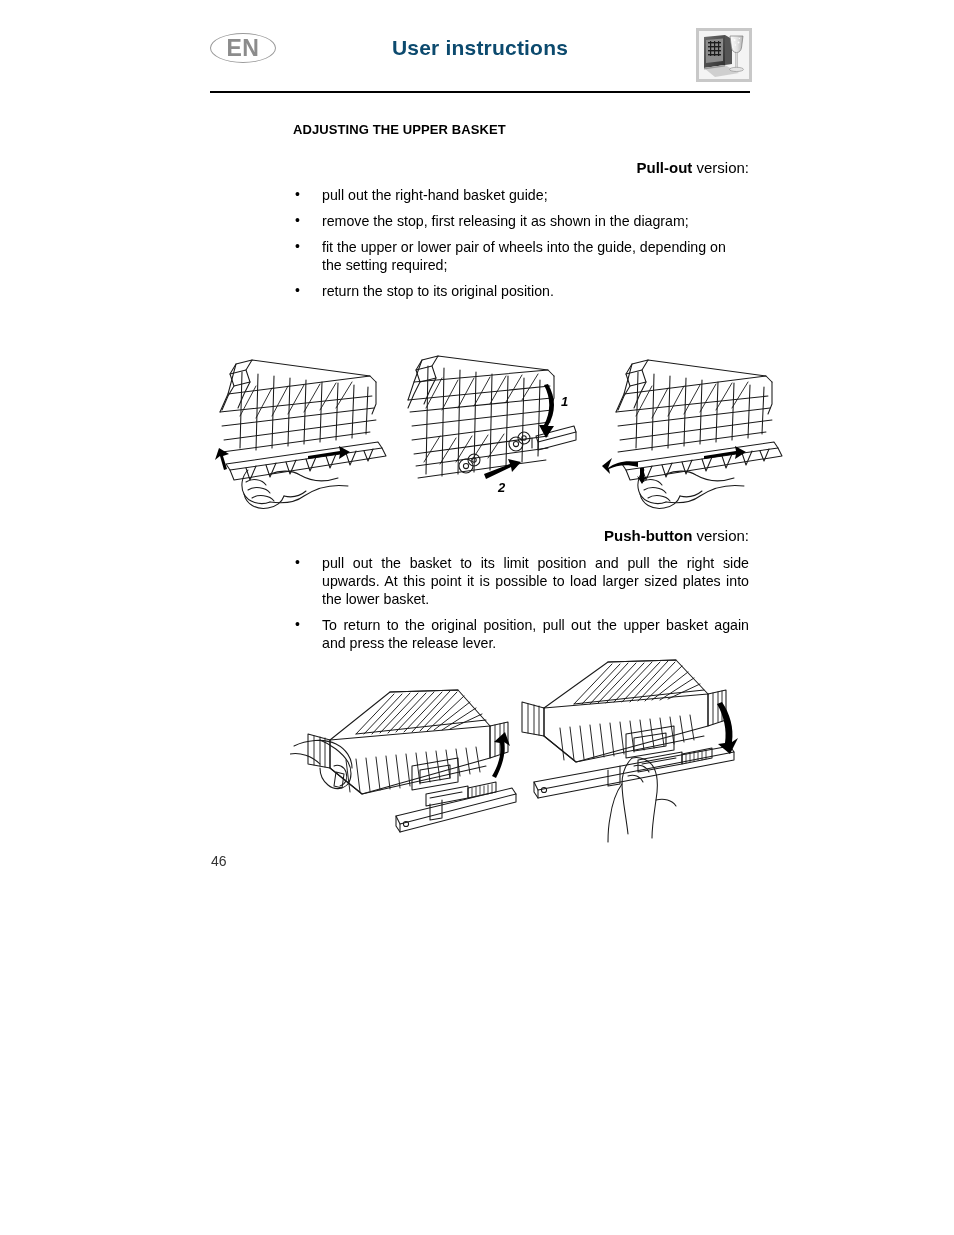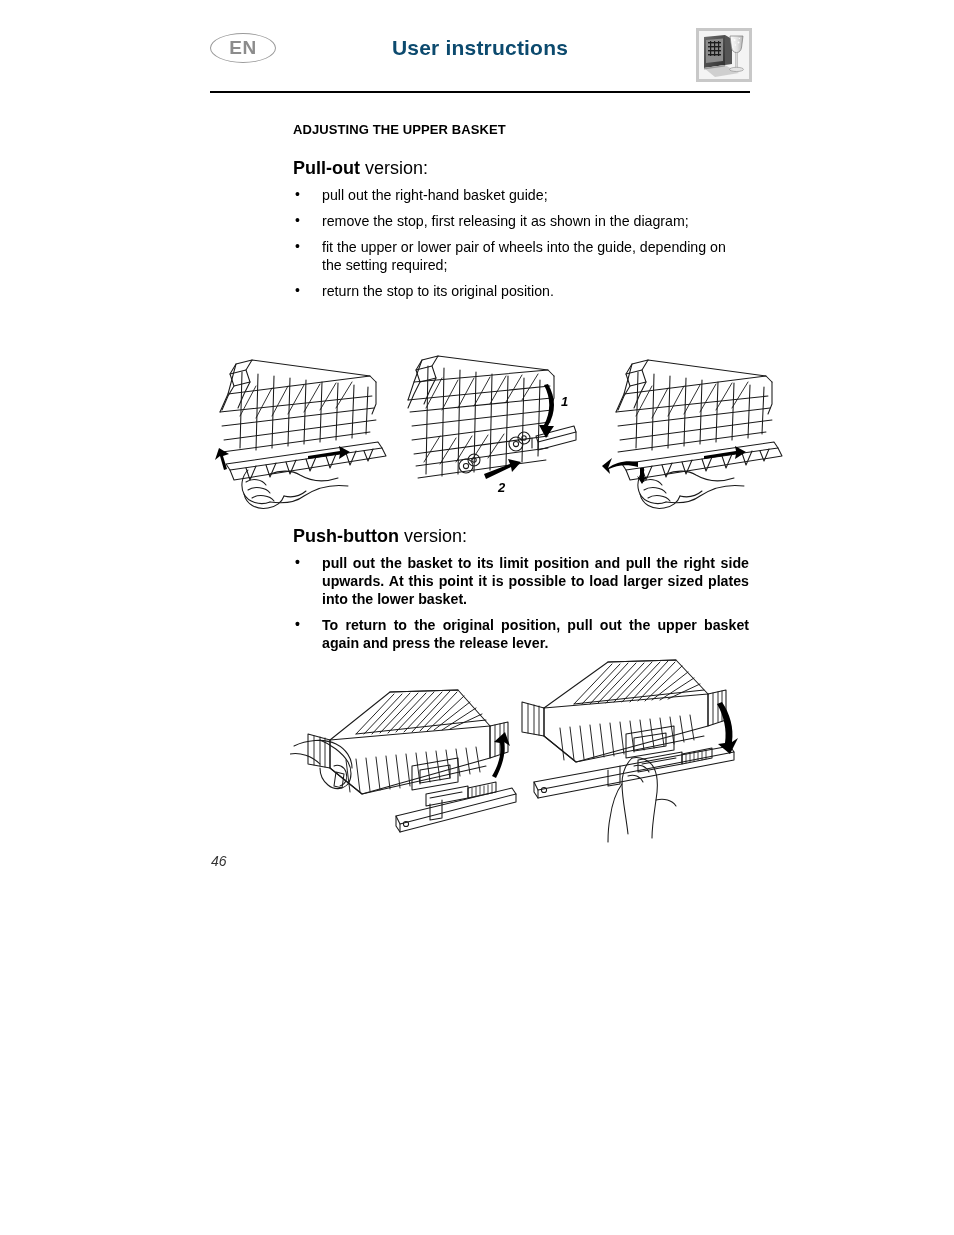--- a/index.html
+++ b/index.html
@@ -30,21 +30,21 @@
     left: 0px;
     top: 5px;
     width: 66px;
     height: 30px;
     border: 1.6px solid #9a9a9a;
     border-radius: 50%;
     box-sizing: border-box;
     display: flex;
     align-items: center;
     justify-content: center;
-    font-size: 19px;
+    font-size: 23px;
     font-weight: bold;
     color: #8c8c8c;
     letter-spacing: 0.5px;
   }
   .header-title {
     position: absolute;
     left: 0;
     top: 0;
     width: 540px;
     text-align: center;
@@ -89,23 +89,24 @@
     letter-spacing: 0.1px;
     margin: 0 0 10px 0;
   }
   .body-para {
     font-size: 14.2px;
     line-height: 18.5px;
     text-align: justify;
     margin: 0;
   }
   .sub-heading {
-    font-size: 18px;
+    font-size: 15px;
     line-height: 18.5px;
     margin: 22px 0 8px 0;
+    text-align: right;
   }
   .sub-heading b { font-weight: bold; }
 
   ul.bullets {
     list-style: none;
     margin: 0;
     padding: 0;
   }
   ul.bullets li {
     position: relative;
@@ -115,21 +116,21 @@
     margin-bottom: 0px;
     margin-top: 8px;
   }
   ul.bullets li::before {
     content: "\2022";
     position: absolute;
     left: 2px;
     top: -1px;
     font-size: 14px;
   }
-  ul.bullets.justified li { text-align: justify; font-weight: bold; }
+  ul.bullets.justified li { text-align: justify; }
 
   
   .figure-row-top {
     position: absolute;
     left: 200px;
     top: 352px;
     width: 560px;
     height: 170px;
   }
   .fig {
@@ -153,21 +154,20 @@
     font-style: italic;
     fill: #000;
   }
 
   
   .page-number {
     position: absolute;
     left: 211px;
     top: 853px;
     font-size: 14px;
-    font-style: italic;
     color: #333;
   }
 </style>
 </head>
 <body>
 
 <div class="page-header">
   <div class="lang-badge">EN</div>
 
   <div class="header-title">User instructions</div>

